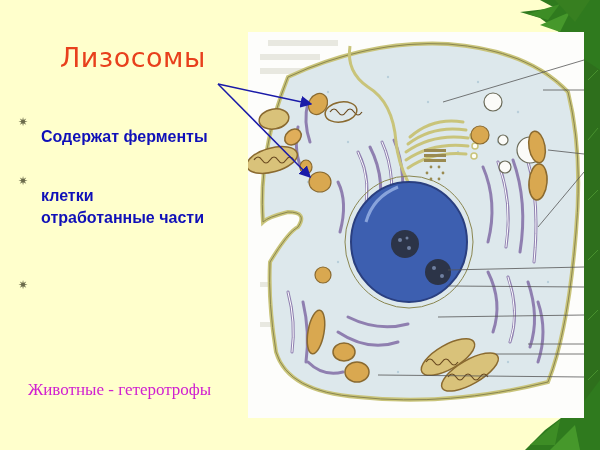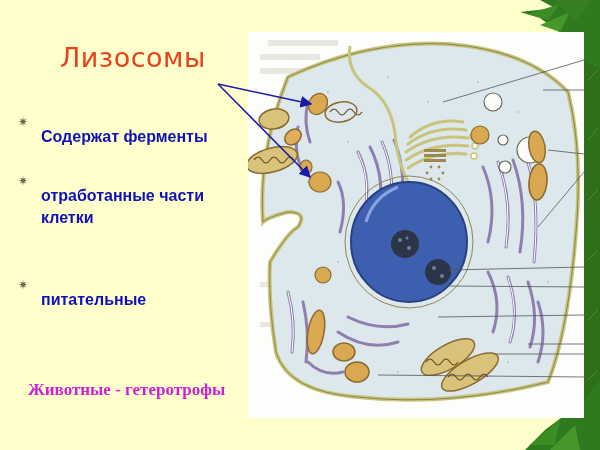--- a/index.html
+++ b/index.html
@@ -18,21 +18,21 @@
   .bullet { position: absolute; left: 0; width: 235px; }
   .bullet .mark {
     position: absolute; left: 0; top: 3px; font-size: 12px; color: #6a6a4a;
   }
   .bullet .text {
     position: absolute; left: 23px; top: 0; width: 220px;
     font-weight: bold; font-size: 16px; line-height: 22px; color: #1010b8; margin-top: 14px;
   }
   .footer {
     position: absolute; left: 28px; top: 380px;
-    font-family: "Liberation Serif", serif; font-weight: bold;
+    font-family: "Liberation Serif", serif; font-weight: normal;
     font-size: 17px; color: #d020d0;
   }
   .fern { position: absolute; left: 0; top: 0; }
   .figure { position: absolute; left: 248px; top: 32px; width: 336px; height: 386px; background: #fdfdfb; }
   .figure svg { position: absolute; left: 0; top: 0; }
   .arrows { position: absolute; left: 0; top: 0; pointer-events: none; }
 </style>
 </head>
 <body>
 
@@ -64,28 +64,27 @@
   <div class="bullets">
     <div class="bullet" style="top:0px;">
       <span class="mark">✷</span>
       <div class="text">
         <div>Содержат ферменты</div>
       </div>
     </div>
     <div class="bullet" style="top:59px;">
       <span class="mark">✷</span>
       <div class="text">
+        <div>клетки</div>
         <div>отработанные части</div>
-        <div>клетки</div>
       </div>
     </div>
     <div class="bullet" style="top:163px;">
       <span class="mark">✷</span>
       <div class="text">
-        <div>питательные</div>
       </div>
     </div>
   </div>
 
   <div class="footer">Животные - гетеротрофы</div>
 
   <div class="figure">
     <svg width="336" height="386" viewBox="0 0 336 386">
 
       <g fill="#e8e8e0">

